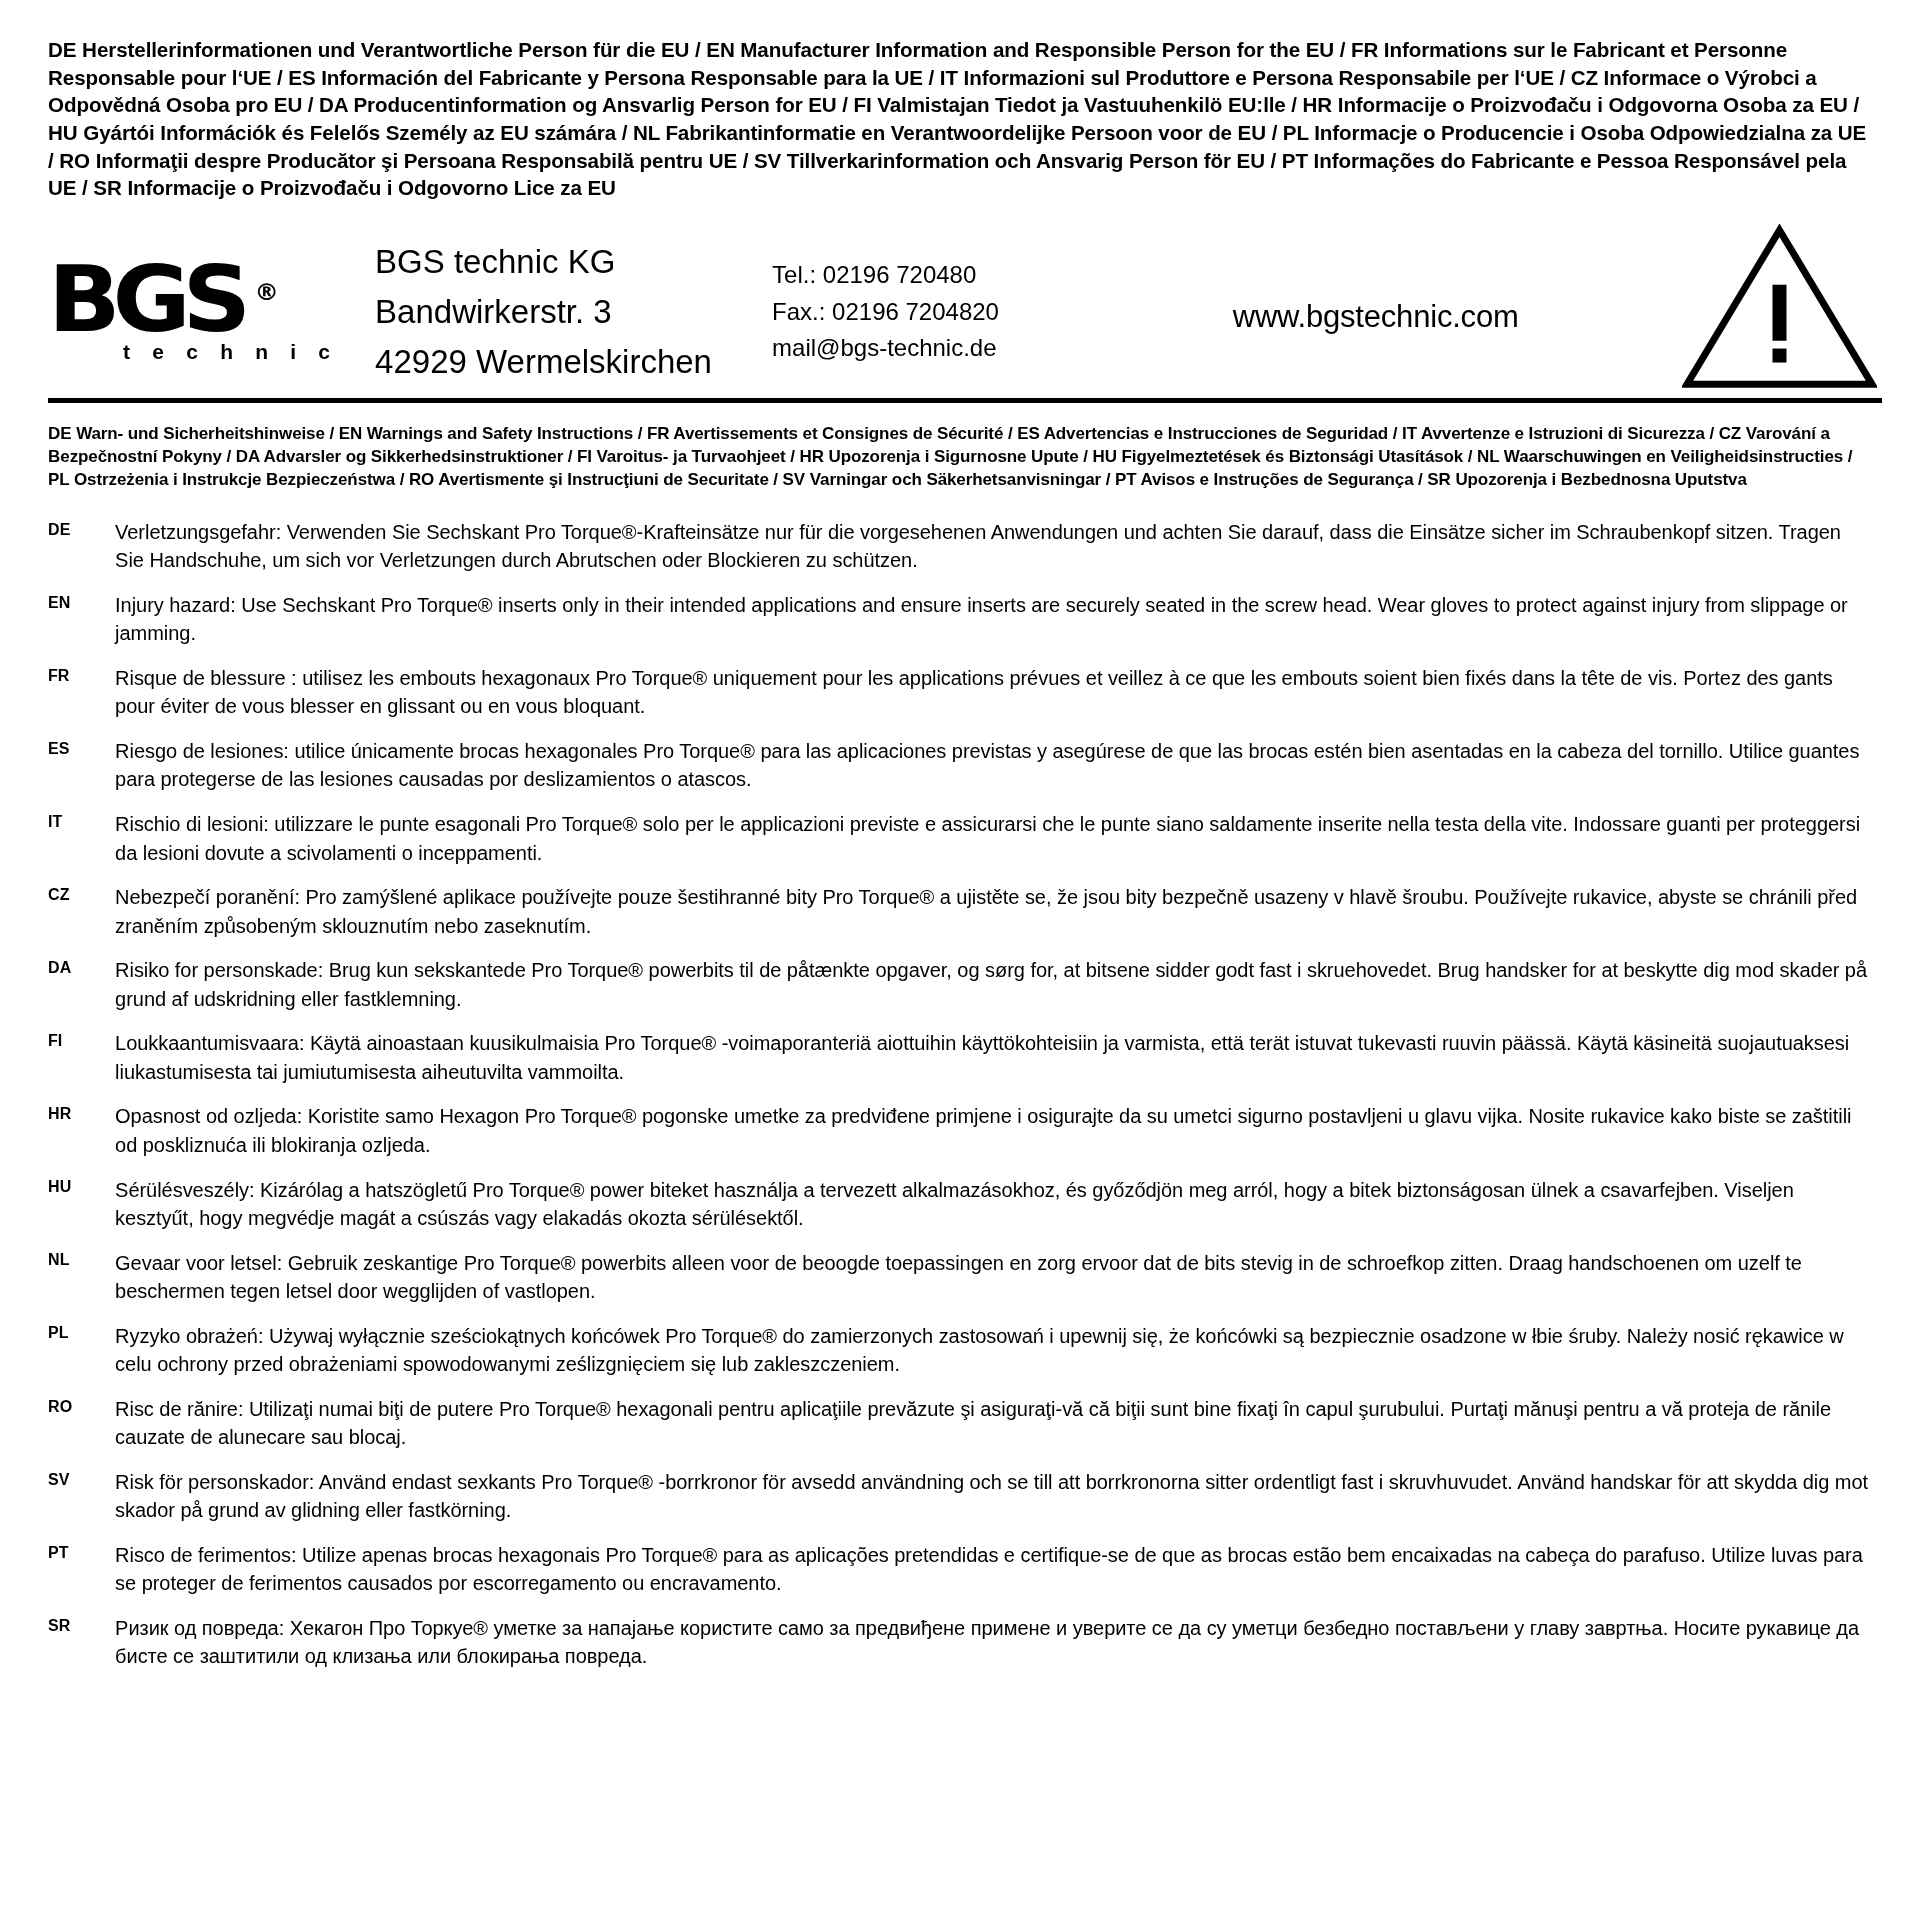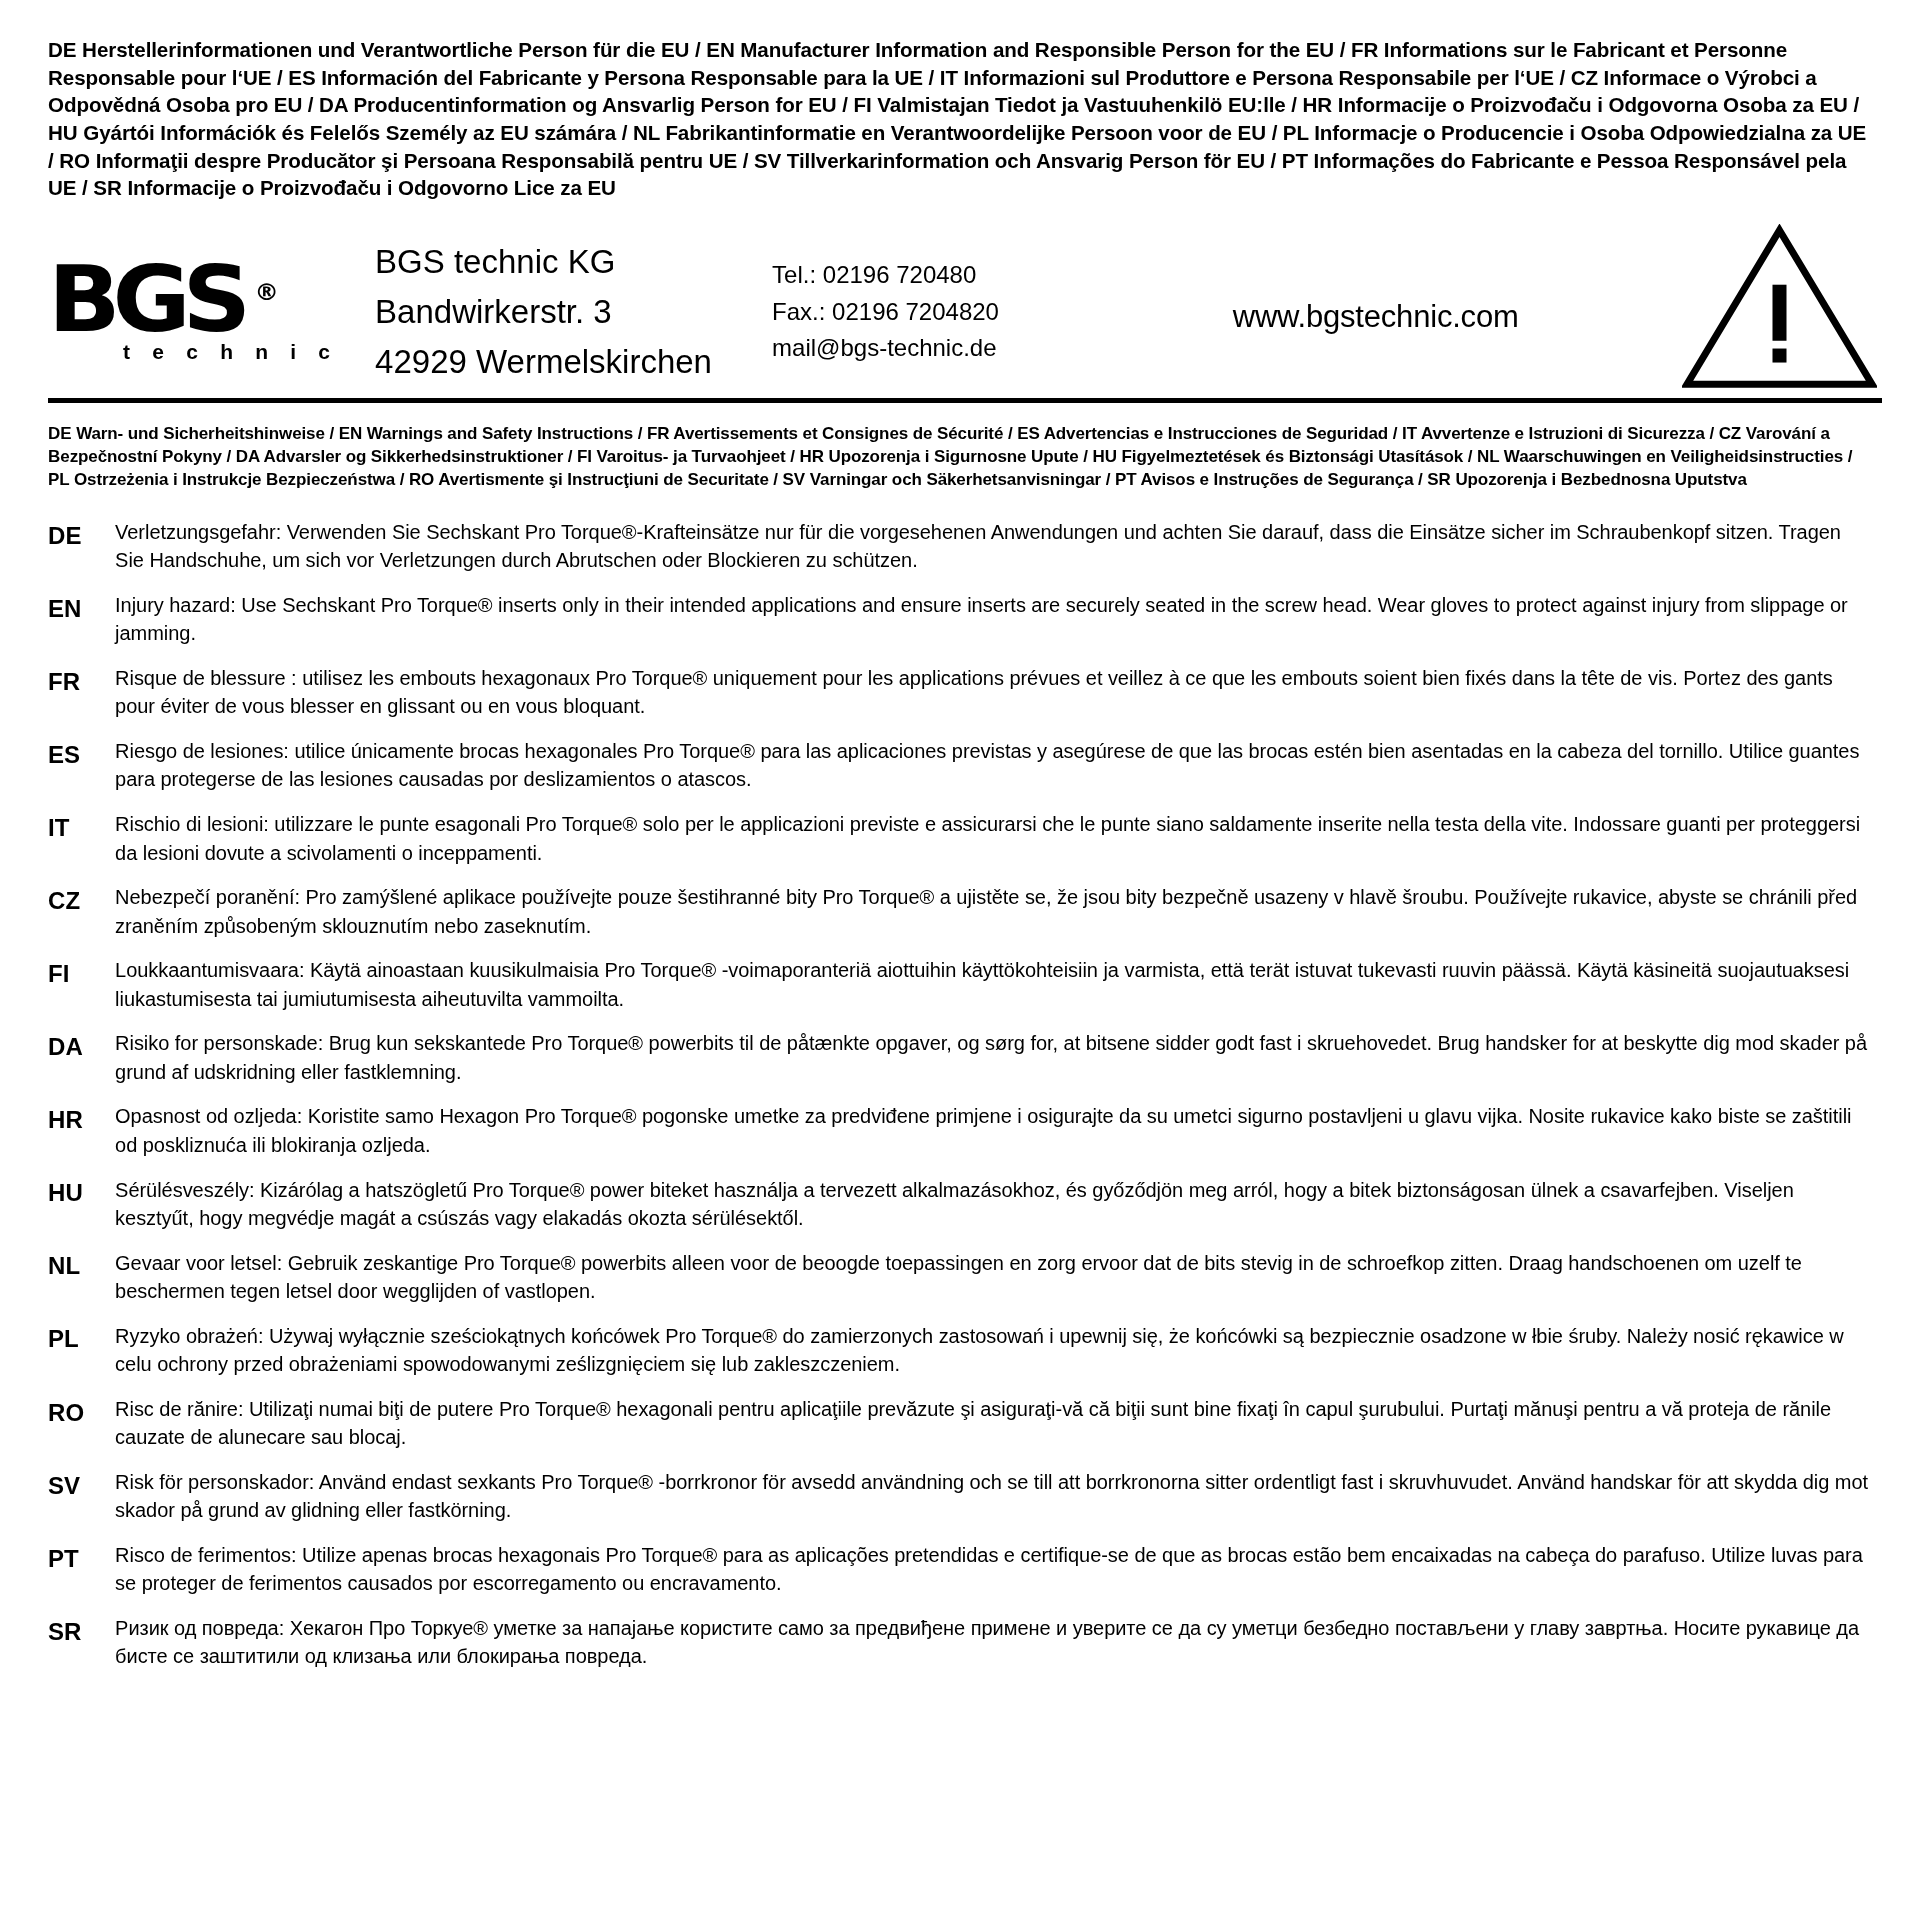--- a/index.html
+++ b/index.html
@@ -124,21 +124,21 @@
   .lang-list {
     padding: 0 12.5px 0 3.1px;
   }
   .lang-row {
     display: flex;
     align-items: flex-start;
     margin-bottom: 16.3px;
   }
   .lang-code {
     flex: 0 0 67px;
-    font-size: 24px;
+    font-size: 16px;
     font-weight: bold;
     line-height: 1.42;
     padding-top: 0.8px;
   }
   .lang-text {
     flex: 1 1 auto;
     font-size: 20px;
     line-height: 1.42;
     text-align: left;
     letter-spacing: -0.04px;
@@ -214,30 +214,30 @@
       <div class="lang-code">IT</div>
       <div class="lang-text">Rischio di lesioni: utilizzare le punte esagonali Pro Torque® solo per le applicazioni previste e assicurarsi che le punte siano saldamente inserite nella testa della vite. Indossare guanti per proteggersi da lesioni dovute a scivolamenti o inceppamenti.</div>
     </div>
 
     <div class="lang-row">
       <div class="lang-code">CZ</div>
       <div class="lang-text">Nebezpečí poranění: Pro zamýšlené aplikace používejte pouze šestihranné bity Pro Torque® a ujistěte se, že jsou bity bezpečně usazeny v hlavě šroubu. Používejte rukavice, abyste se chránili před zraněním způsobeným sklouznutím nebo zaseknutím.</div>
     </div>
 
     <div class="lang-row">
+      <div class="lang-code">DA</div>
+      <div class="lang-text">Risiko for personskade: Brug kun sekskantede Pro Torque® powerbits til de påtænkte opgaver, og sørg for, at bitsene sidder godt fast i skruehovedet. Brug handsker for at beskytte dig mod skader på grund af udskridning eller fastklemning.</div>
+    </div>
+
+    <div class="lang-row">
       <div class="lang-code">FI</div>
       <div class="lang-text">Loukkaantumisvaara: Käytä ainoastaan kuusikulmaisia Pro Torque® -voimaporanteriä aiottuihin käyttökohteisiin ja varmista, että terät istuvat tukevasti ruuvin päässä. Käytä käsineitä suojautuaksesi liukastumisesta tai jumiutumisesta aiheutuvilta vammoilta.</div>
     </div>
 
     <div class="lang-row">
-      <div class="lang-code">DA</div>
-      <div class="lang-text">Risiko for personskade: Brug kun sekskantede Pro Torque® powerbits til de påtænkte opgaver, og sørg for, at bitsene sidder godt fast i skruehovedet. Brug handsker for at beskytte dig mod skader på grund af udskridning eller fastklemning.</div>
-    </div>
-
-    <div class="lang-row">
       <div class="lang-code">HR</div>
       <div class="lang-text">Opasnost od ozljeda: Koristite samo Hexagon Pro Torque® pogonske umetke za predviđene primjene i osigurajte da su umetci sigurno postavljeni u glavu vijka. Nosite rukavice kako biste se zaštitili od poskliznuća ili blokiranja ozljeda.</div>
     </div>
 
     <div class="lang-row">
       <div class="lang-code">HU</div>
       <div class="lang-text">Sérülésveszély: Kizárólag a hatszögletű Pro Torque® power biteket használja a tervezett alkalmazásokhoz, és győződjön meg arról, hogy a bitek biztonságosan ülnek a csavarfejben. Viseljen kesztyűt, hogy megvédje magát a csúszás vagy elakadás okozta sérülésektől.</div>
     </div>
 
     <div class="lang-row">

